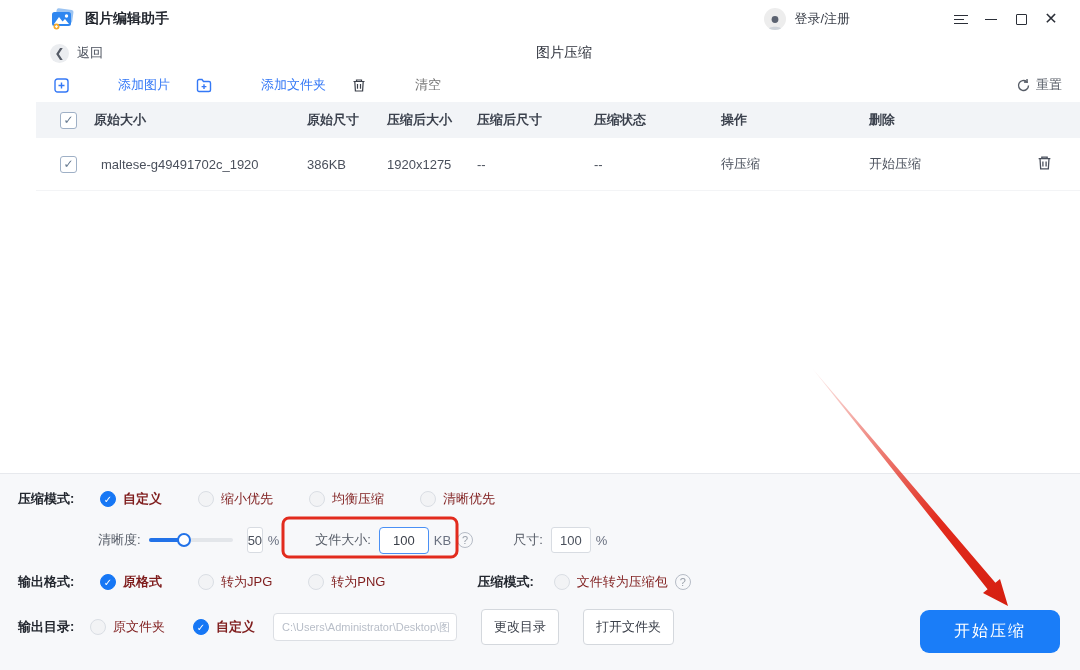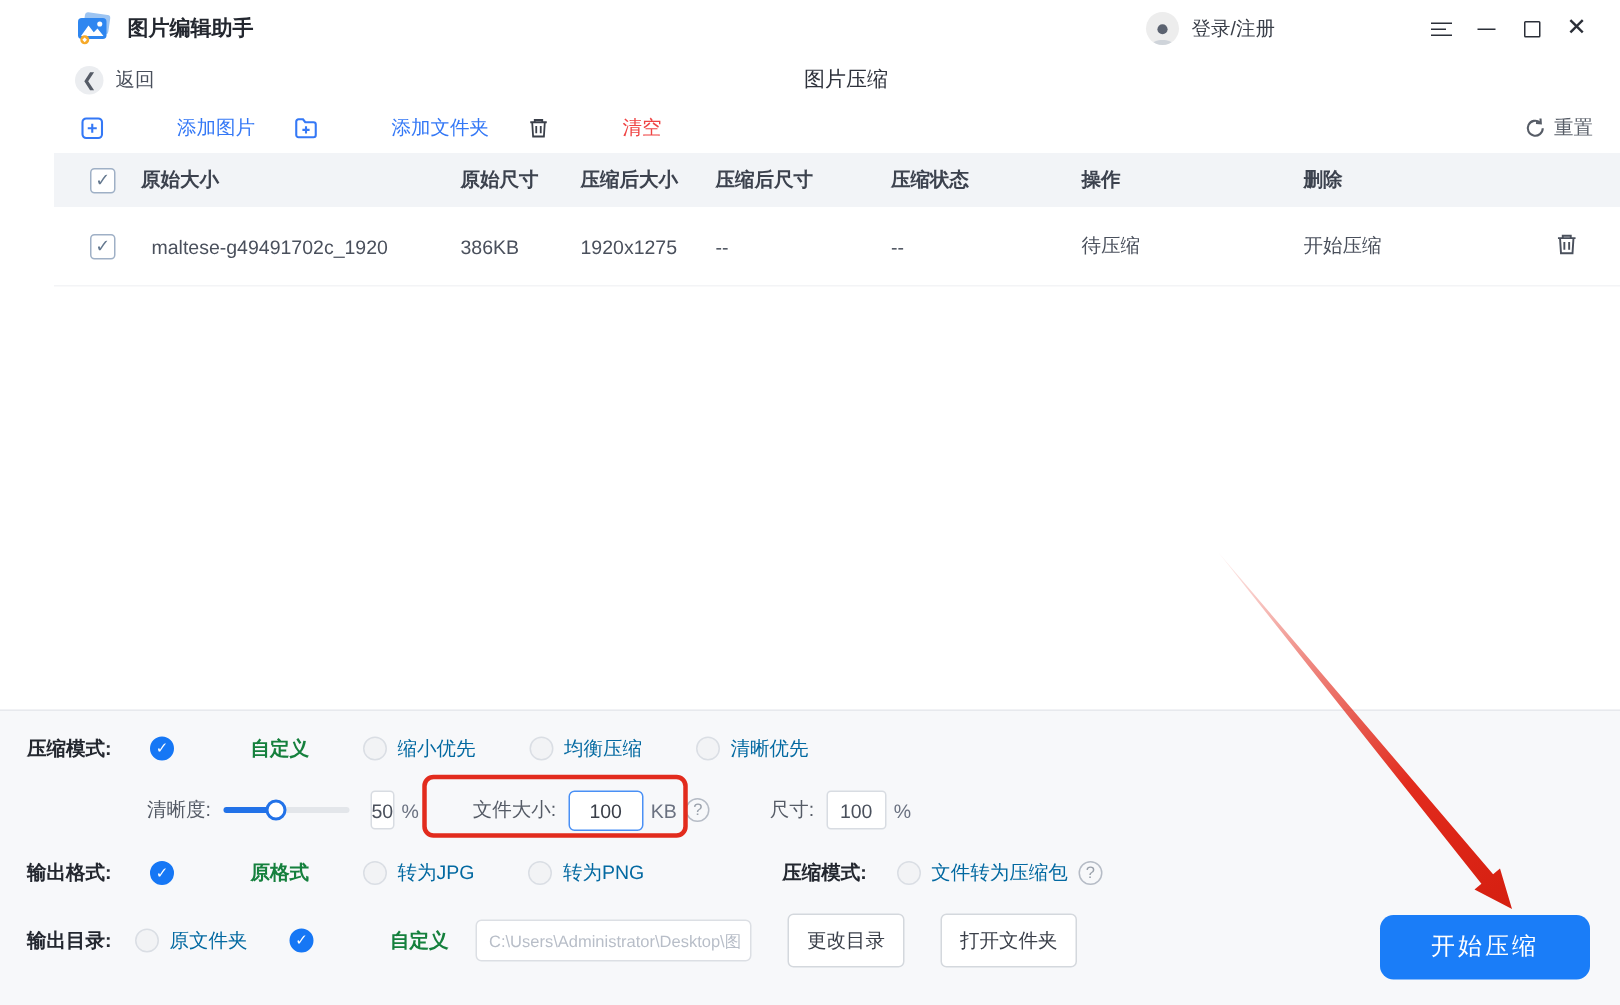--- a/index.html
+++ b/index.html
@@ -29,21 +29,21 @@
   .back { display:flex; align-items:center; }
   .back-circle { width:19px; height:19px; border-radius:50%; background:#ebedf0; color:#555b66;
     font-size:12px; display:flex; align-items:center; justify-content:center; font-weight:bold; }
   .back-label { font-size:13px; color:#4a505c; margin-left:8px; }
   .page-title { position:absolute; left:12px; right:0; text-align:center; font-size:14px; color:#2e323c; }
 
   
   .toolbar { height:34px; display:flex; align-items:center; padding:0 18px; }
   .tool-link { display:flex; align-items:center; font-size:13px; color:#3478f6; margin-right:26px;gap:44px; }
   .tool-link svg { margin-right:5px; }
-  .tool-dark { color:#ef4444; margin-right:12px; }
+  .tool-dark { color:#737373; margin-right:12px; }
   .reset { margin-left:auto; display:flex; align-items:center; font-size:13px; color:#565c66; }
   .reset svg { margin-right:5px; }
 
   
   .thead, .trow { display:grid;
     grid-template-columns:46px 213px 80px 90px 117px 127px 148px 168px 1fr;
     align-items:center; padding:0 18px 0 12px; }
   .thead { height:36px; background:#f2f4f7; font-size:13px; font-weight:bold; color:#3c424e; }
   .trow { height:53px; background:#fff; font-size:13px; color:#4a505c; border-bottom:1px solid #f3f4f6; }
   .cb { width:17px; height:17px; border:1.5px solid #9fb0c6; border-radius:3px; background:#fff;
@@ -54,22 +54,22 @@
   
   .panel { position:absolute; left:0; right:0; top:473px; bottom:0;
     background:#f7f8fa; border-top:1px solid #e7e9ed; padding:16px 18px 0 18px; font-size:13px; }
   .prow { display:flex; align-items:center; }
   .plabel { font-weight:bold; color:#23272f; width:80px; flex:0 0 auto; }
   .radio-opt { display:flex; align-items:center; margin-right:36px; cursor:pointer; }
   .radio { width:16px; height:16px; border-radius:50%; flex:0 0 auto; margin-right:7px;
     border:1px solid #dadee4; background:#f2f3f5; }
   .radio.on { background:#1677f5; border-color:#1677f5; color:#fff; font-size:10px; line-height:15px;
     text-align:center; font-weight:bold; }
-  .opt-label { color:#0369a1; }
-  .radio-opt.sel .opt-label { color:#15803d; font-weight:bold;margin-left:44px; }
+  .opt-label { color:#7f1d1d; }
+  .radio-opt.sel .opt-label { color:#7f1d1d; font-weight:bold; }
   .row2 { margin-top:13px; height:38px; }
   .row3 { margin-top:14px; }
   .row4 { margin-top:18px; }
   .sub-label { color:#555b66; margin-right:8px; }
   .slider { position:relative; width:84px; height:4px; border-radius:2px; background:#e3e6ea; margin-right:14px; }
   .slider-fill { position:absolute; left:0; top:0; bottom:0; width:42%; background:#2272e8; border-radius:2px; }
   .slider-knob { position:absolute; left:42%; top:50%; transform:translate(-50%,-50%);
     width:14px; height:14px; border-radius:50%; background:#fff; border:2.5px solid #2272e8; }
   .num-input { width:16px; height:26px; border:1px solid #d8dce2; border-radius:3px; background:#fff;
     text-align:center; font-size:13px; color:#4a505c; font-family:inherit; }

